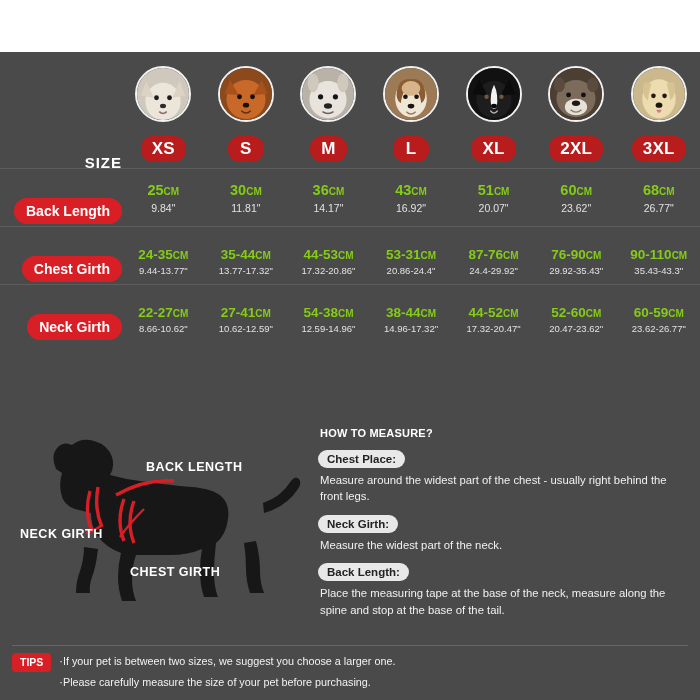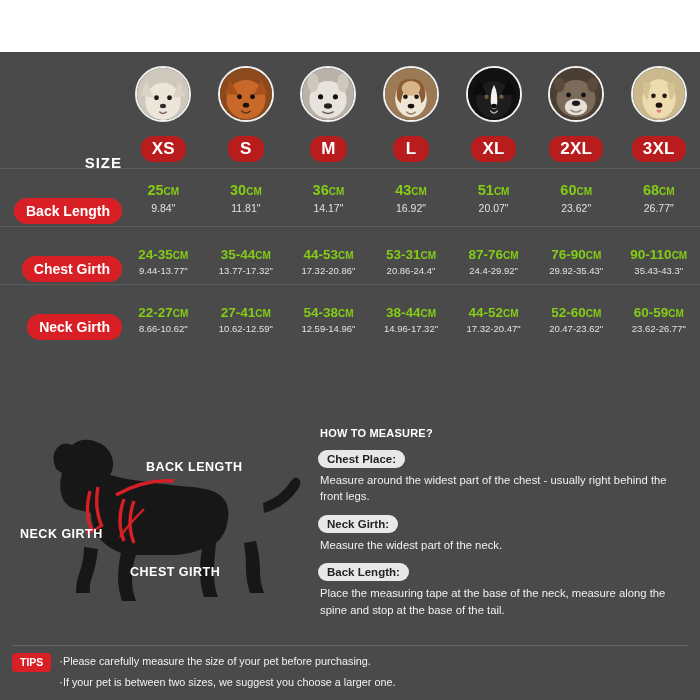--- a/index.html
+++ b/index.html
@@ -368,18 +368,18 @@
         <span class="ht-tag">Back Length:</span>
         <p class="ht-text">Place the measuring tape at the base of the neck, measure along the spine and stop at the base of the tail.</p>
       </div>
     </div>
   </div>
 
   <div class="tips-sep"></div>
   <div class="tips">
     <div class="tips-badge">TIPS</div>
     <div class="tips-lines">
+      <div>·If your pet is between two sizes, we suggest you choose a larger one.</div>
       <div>·Please carefully measure the size of your pet before purchasing.</div>
-      <div>·If your pet is between two sizes, we suggest you choose a larger one.</div>
     </div>
   </div>
 
 </div>
 
 </body></html>

